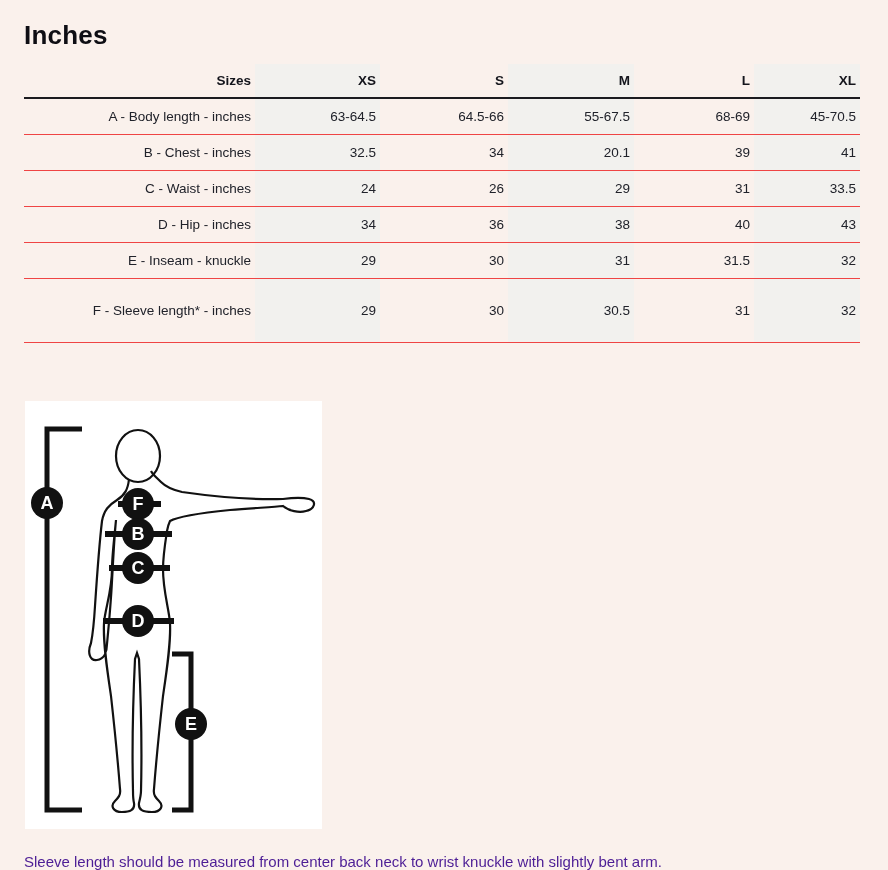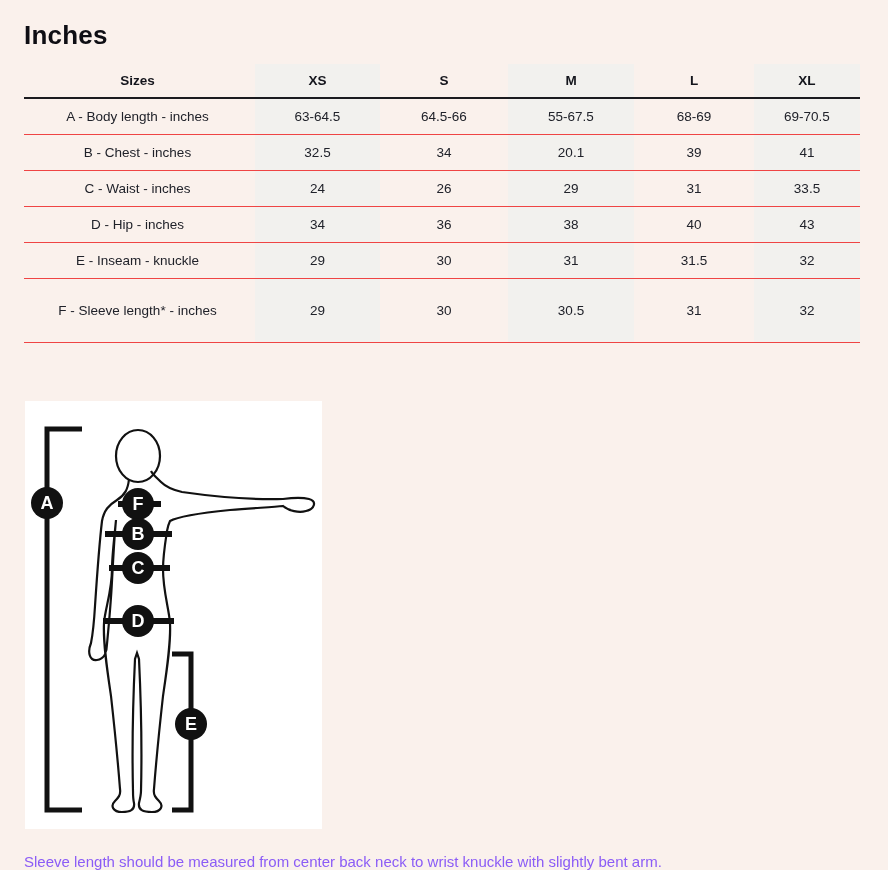--- a/index.html
+++ b/index.html
@@ -22,51 +22,51 @@
     margin-bottom: 13px;
   }
 
   table.size-table {
     width: 836px;
     border-collapse: collapse;
     table-layout: fixed;
   }
   .size-table th, .size-table td {
     font-size: 13.5px;
-    text-align: center;
+    text-align: right;
     vertical-align: middle;
     padding: 0 4px;
   }
   .size-table thead th {
     height: 34px;
     font-weight: bold;
     color: #14151c;
     border-bottom: 2px solid #1b1b1f;
   }
   .size-table tbody td {
     height: 36px;
     border-bottom: 1px solid #ef4444;
   }
   .size-table tr.tall td { height: 64px; }
-  .size-table .label-col { text-align: center; padding-left: 0; }
+  .size-table .label-col { text-align: right; padding-left: 0; }
   .size-table .stripe { background: #f2f1ee; }
 
   .figure-box {
     margin-top: 58px;
     margin-left: 1px;
     width: 297px;
     height: 428px;
     background: #ffffff;
   }
   .figure-box svg { display: block; }
 
   .footnote {
     margin-top: 24px;
     font-size: 15px;
-    color: #8b5cf6;
+    color: #4c1d95;
   }
 
   .ink-stroke { stroke: #111111; fill: none; }
   .ink-fill   { fill: #111111; }
   .circ-label {
     fill: #ffffff;
     font-family: "Liberation Sans", sans-serif;
     font-size: 18px;
     font-weight: bold;
     text-anchor: middle;
@@ -98,21 +98,21 @@
         <th class="stripe">XL</th>
       </tr>
     </thead>
     <tbody>
       <tr>
         <td class="label-col">A - Body length - inches</td>
         <td class="stripe">63-64.5</td>
         <td>64.5-66</td>
         <td class="stripe">55-67.5</td>
         <td>68-69</td>
-        <td class="stripe">69-70.5</td>
+        <td class="stripe">45-70.5</td>
       </tr>
       <tr>
         <td class="label-col">B - Chest - inches</td>
         <td class="stripe">32.5</td>
         <td>34</td>
         <td class="stripe">20.1</td>
         <td>39</td>
         <td class="stripe">41</td>
       </tr>
       <tr>

